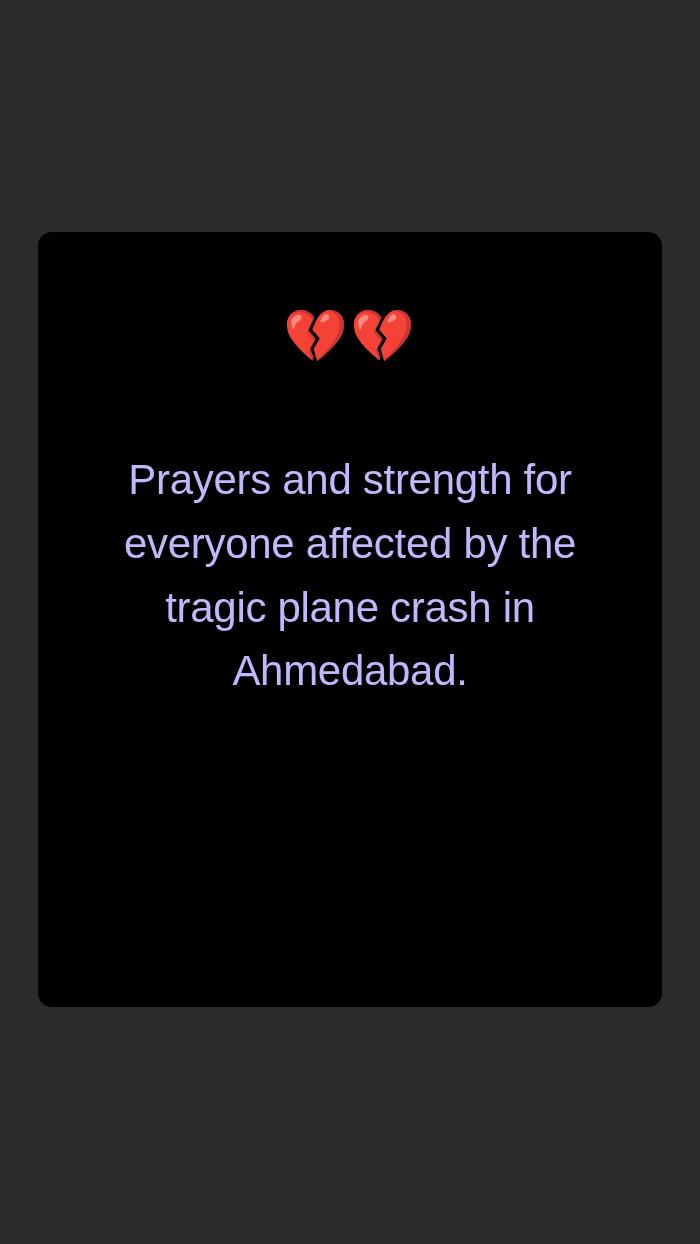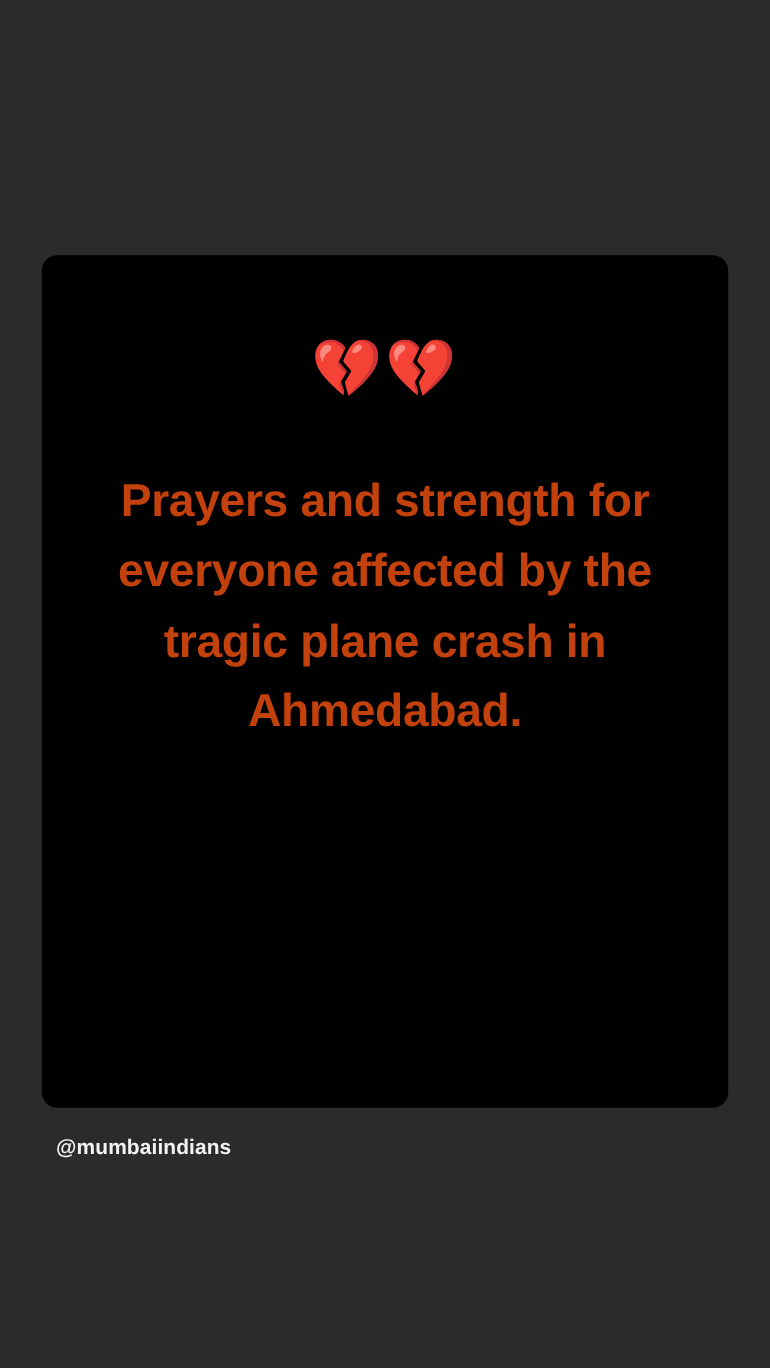--- a/index.html
+++ b/index.html
@@ -37,26 +37,26 @@
     align-items: center;
   }
   .emoji-row {
     margin-top: 78px;
     font-size: 52px;
     line-height: 1;
     letter-spacing: 2px;
     user-select: none;
   }
   .story-text {
-    margin-top: 61px;
+    margin-top: 86px;
     width: 540px;
     text-align: center;
-    color: #c2410c;
+    color: #c4b5fd;
     font-family: "Liberation Sans", sans-serif;
-    font-weight: 700;
+    font-weight: 400;
     font-size: 42px;
     line-height: 1.52;
     letter-spacing: -0.3px;
   }
   .handle {
     position: absolute;
     left: 51px;
     top: 1033px;
     color: #f2f2f2;
     font-family: "Liberation Sans", sans-serif;
@@ -70,15 +70,14 @@
 
 <div class="screen">
 
   <div class="story-card">
     <div class="story-inner">
       <div class="emoji-row">💔💔</div>
       <div class="story-text">Prayers and strength for everyone affected by the tragic plane crash in Ahmedabad.</div>
     </div>
   </div>
 
-  <div class="handle">@mumbaiindians</div>
 
 </div>
 
 </body></html>

